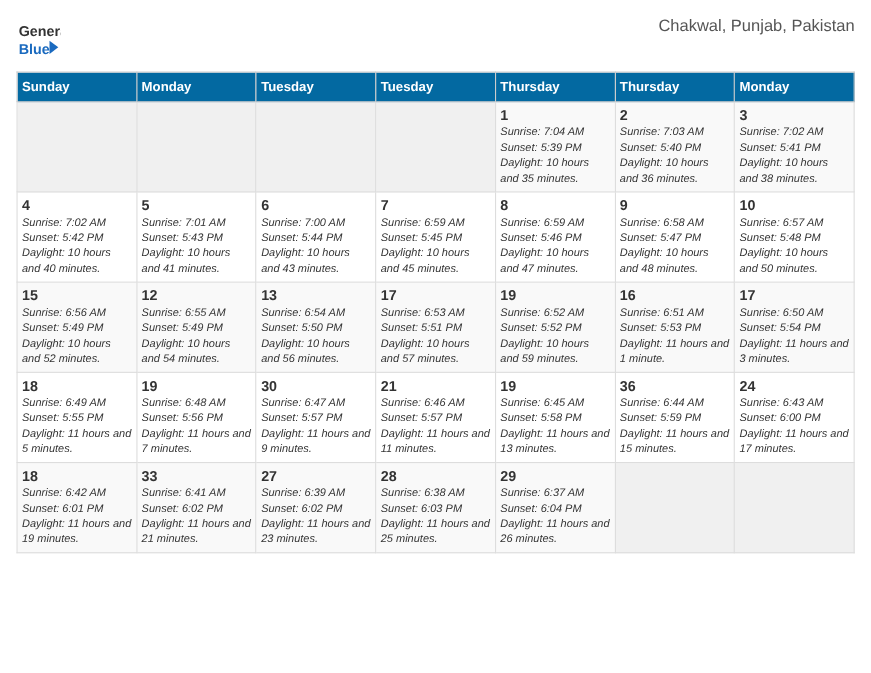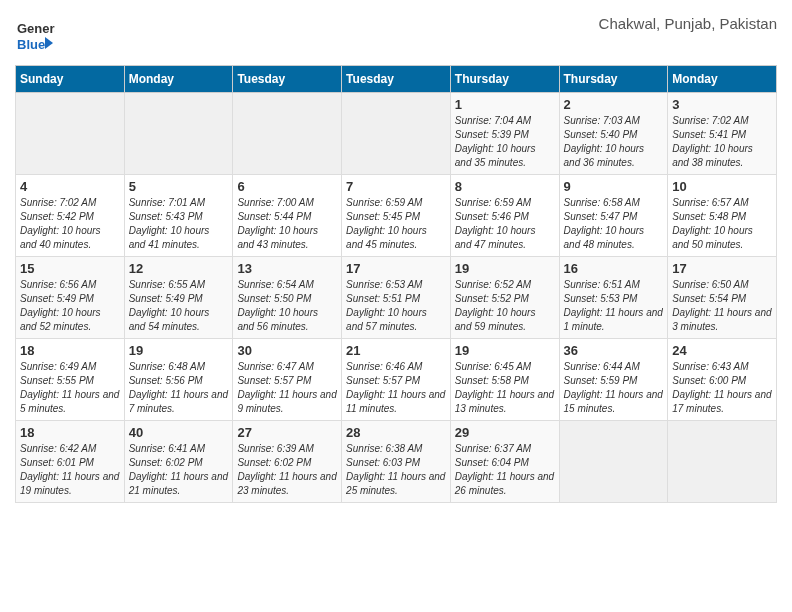--- a/index.html
+++ b/index.html
@@ -214,21 +214,21 @@
           <span class="day-number">24</span>
           <div class="day-info">Sunrise: 6:43 AM<br>Sunset: 6:00 PM<br>Daylight: 11 hours and 17 minutes.</div>
         </td>
       </tr>
       <tr>
         <td>
           <span class="day-number">18</span>
           <div class="day-info">Sunrise: 6:42 AM<br>Sunset: 6:01 PM<br>Daylight: 11 hours and 19 minutes.</div>
         </td>
         <td>
-          <span class="day-number">40</span>
+          <span class="day-number">33</span>
           <div class="day-info">Sunrise: 6:41 AM<br>Sunset: 6:02 PM<br>Daylight: 11 hours and 21 minutes.</div>
         </td>
         <td>
           <span class="day-number">27</span>
           <div class="day-info">Sunrise: 6:39 AM<br>Sunset: 6:02 PM<br>Daylight: 11 hours and 23 minutes.</div>
         </td>
         <td>
           <span class="day-number">28</span>
           <div class="day-info">Sunrise: 6:38 AM<br>Sunset: 6:03 PM<br>Daylight: 11 hours and 25 minutes.</div>
         </td>

